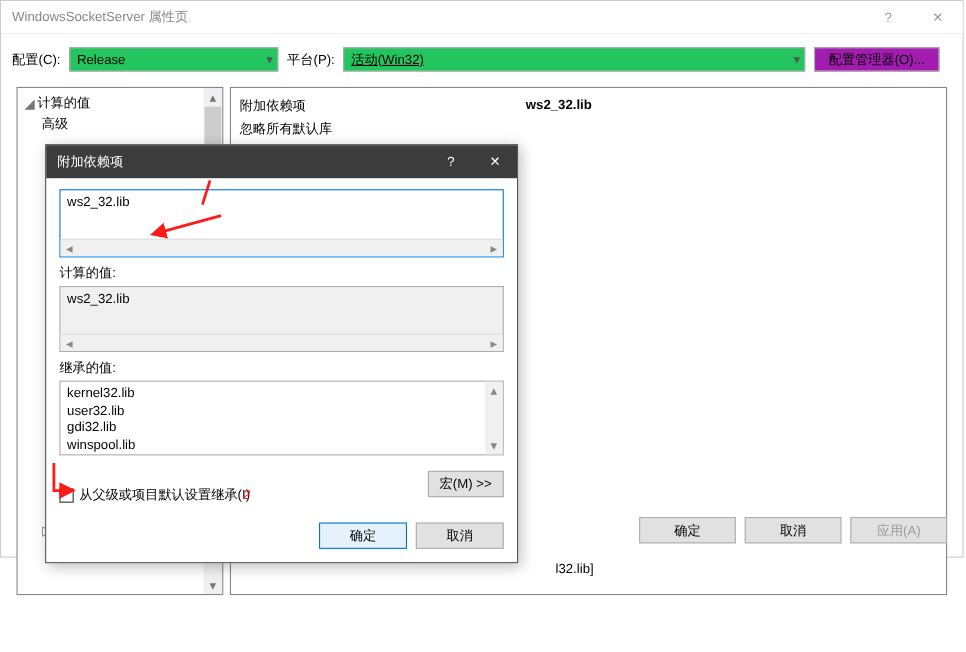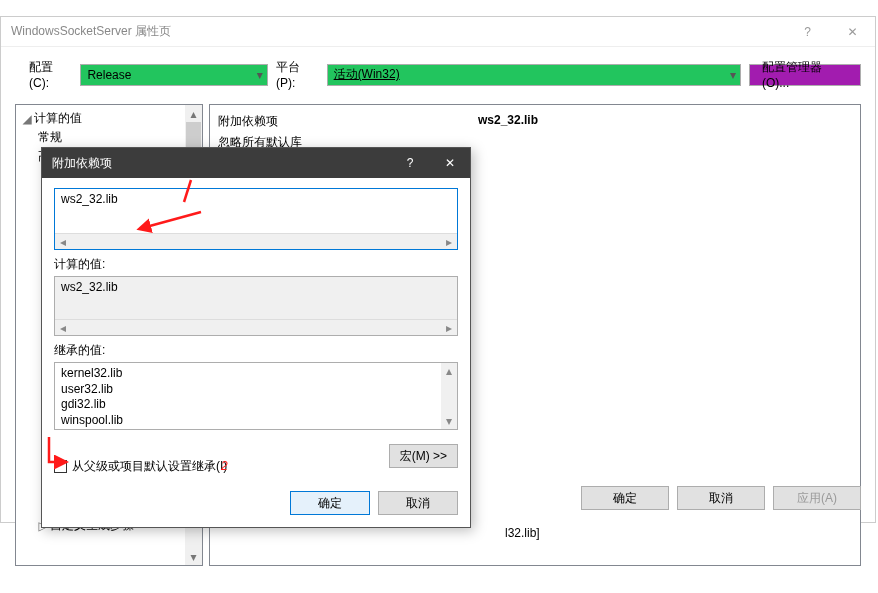--- a/index.html
+++ b/index.html
@@ -1,25 +1,25 @@
 <!DOCTYPE html>
 <html><head>
 <meta charset="utf-8">
 <style>
 * { box-sizing: border-box; margin: 0; padding: 0; font-family: "Microsoft YaHei", "Segoe UI", sans-serif; font-size: 12px; }
 body { background: #fff; width: 878px; height: 593px; position: relative; overflow: hidden; }
 
 
-.mainwin { border: 1px solid #ccc; width: 876px; height: 507px; position: relative; background: #fff; margin-top: 16px; }
+.mainwin { border: 1px solid #ccc; width: 876px; height: 507px; position: relative; background: #fff; }
 .titlebar { height: 30px; display: flex; align-items: center; padding-left: 10px; background: #fff; border-bottom: 1px solid #eee; }
 .titlebar-title { color: #888; flex: 1; }
 .titlebar-icons { display: flex; }
 .titlebar-icons span { width: 45px; height: 30px; display: flex; align-items: center; justify-content: center; color: #999; }
 
-.toprow { display: flex; align-items: center; gap: 8px; padding: 12px 14px 4px 28px; }
+.toprow { display: flex; align-items: center; gap: 8px; padding: 12px 14px 4px 10px; }
 .toprow label { color: #000; }
 .combo { height: 22px; border: 1px solid #adadad; background: #22c55e; display: flex; align-items: center; padding: 0 6px; position: relative; }
 .combo .arrow { position: absolute; right: 4px; top: 3px; color: #555; }
 .combo-config { width: 190px; }
 .combo-platform { width: 420px; text-decoration: underline; }
 .btn-configmgr { height: 22px; border: 1px solid #adadad; background: #a21caf; padding: 0 12px; display: flex; align-items: center; }
 
 .body { display: flex; padding: 10px 14px 6px 14px; gap: 6px; }
 .tree { width: 188px; height: 462px; border: 1px solid #828790; background: #fff; position: relative; overflow: hidden; }
 .tree-inner { padding-top: 4px; }
@@ -97,21 +97,20 @@
     <div class="btn-configmgr">配置管理器(O)...</div>
   </div>
 
   <div class="body">
     <div class="tree">
       <div class="tree-inner">
         <div class="tree-row">
             <span class="tree-arrow">◢</span>
             <span>计算的值</span>
           </div>
-        <div class="tree-row i1">常规</div>
         <div class="tree-row i1">高级</div>
         <div style="height: 350px;"></div>
         <div class="tree-row i1">
             <span class="tree-arrow">▷</span>
             <span>自定义生成步骤</span>
           </div>
       </div>
       <div class="tree-scroll">
         <div class="arr up">▴</div>
         <div class="tree-scroll-thumb"></div>

